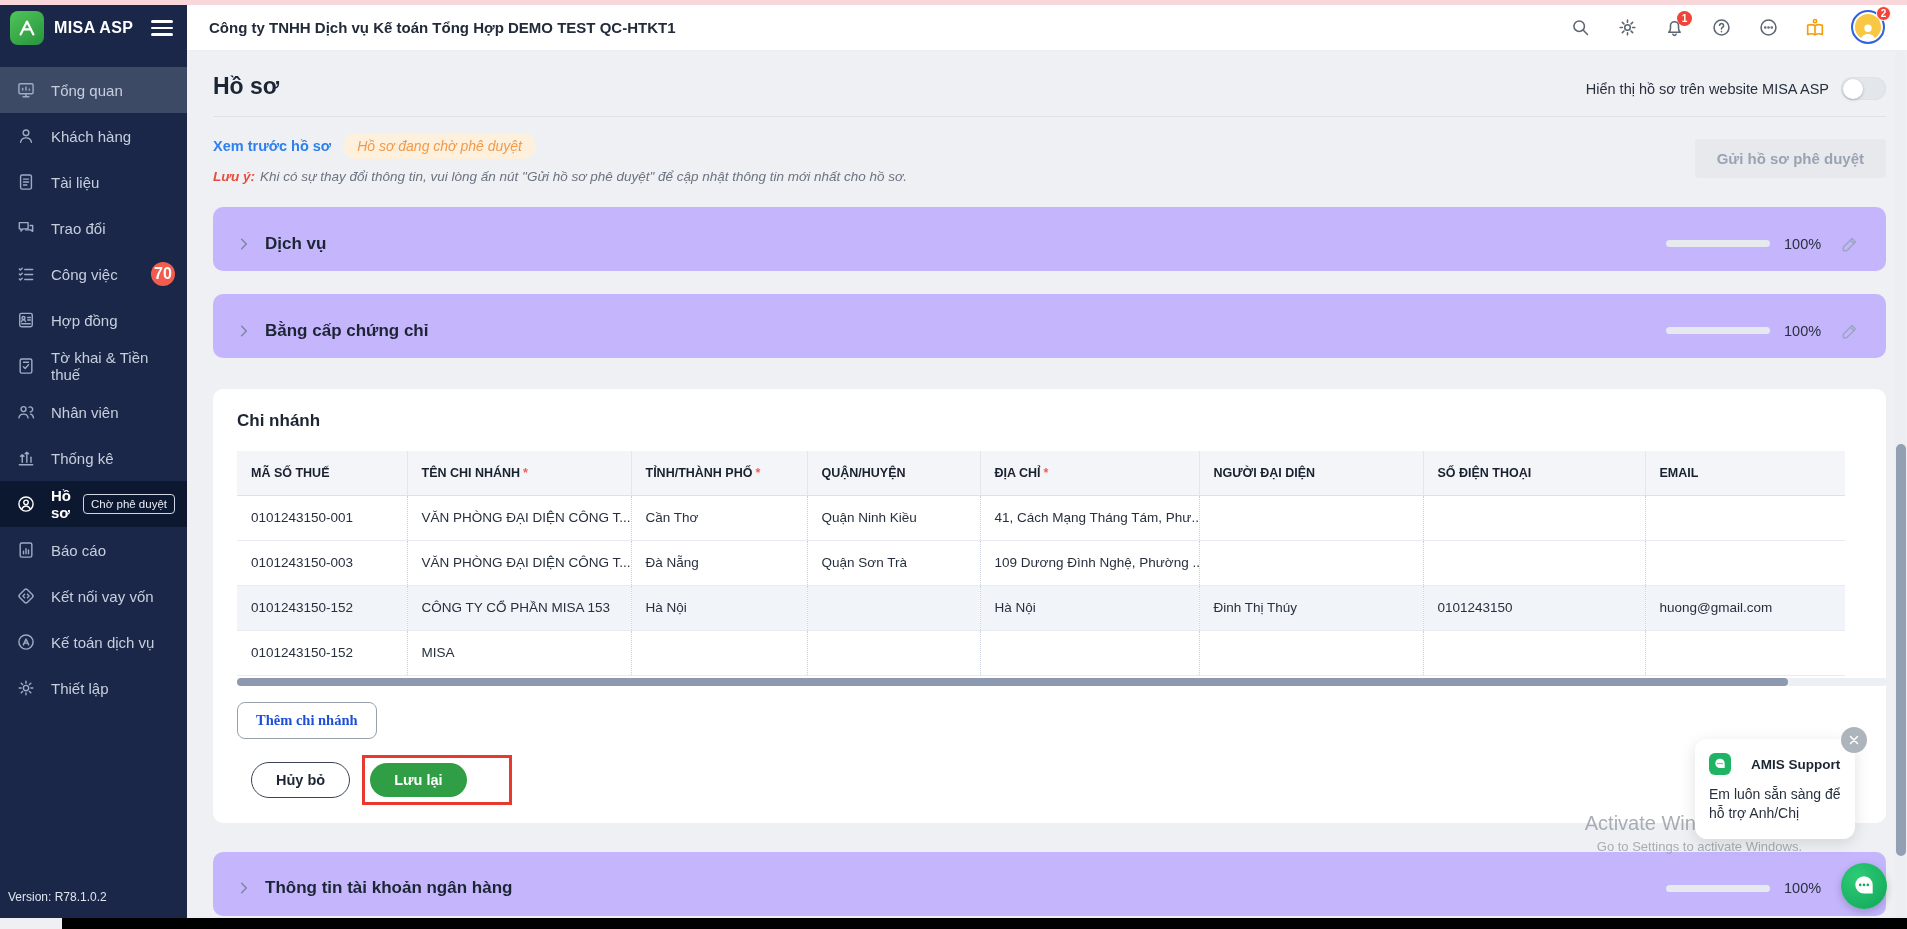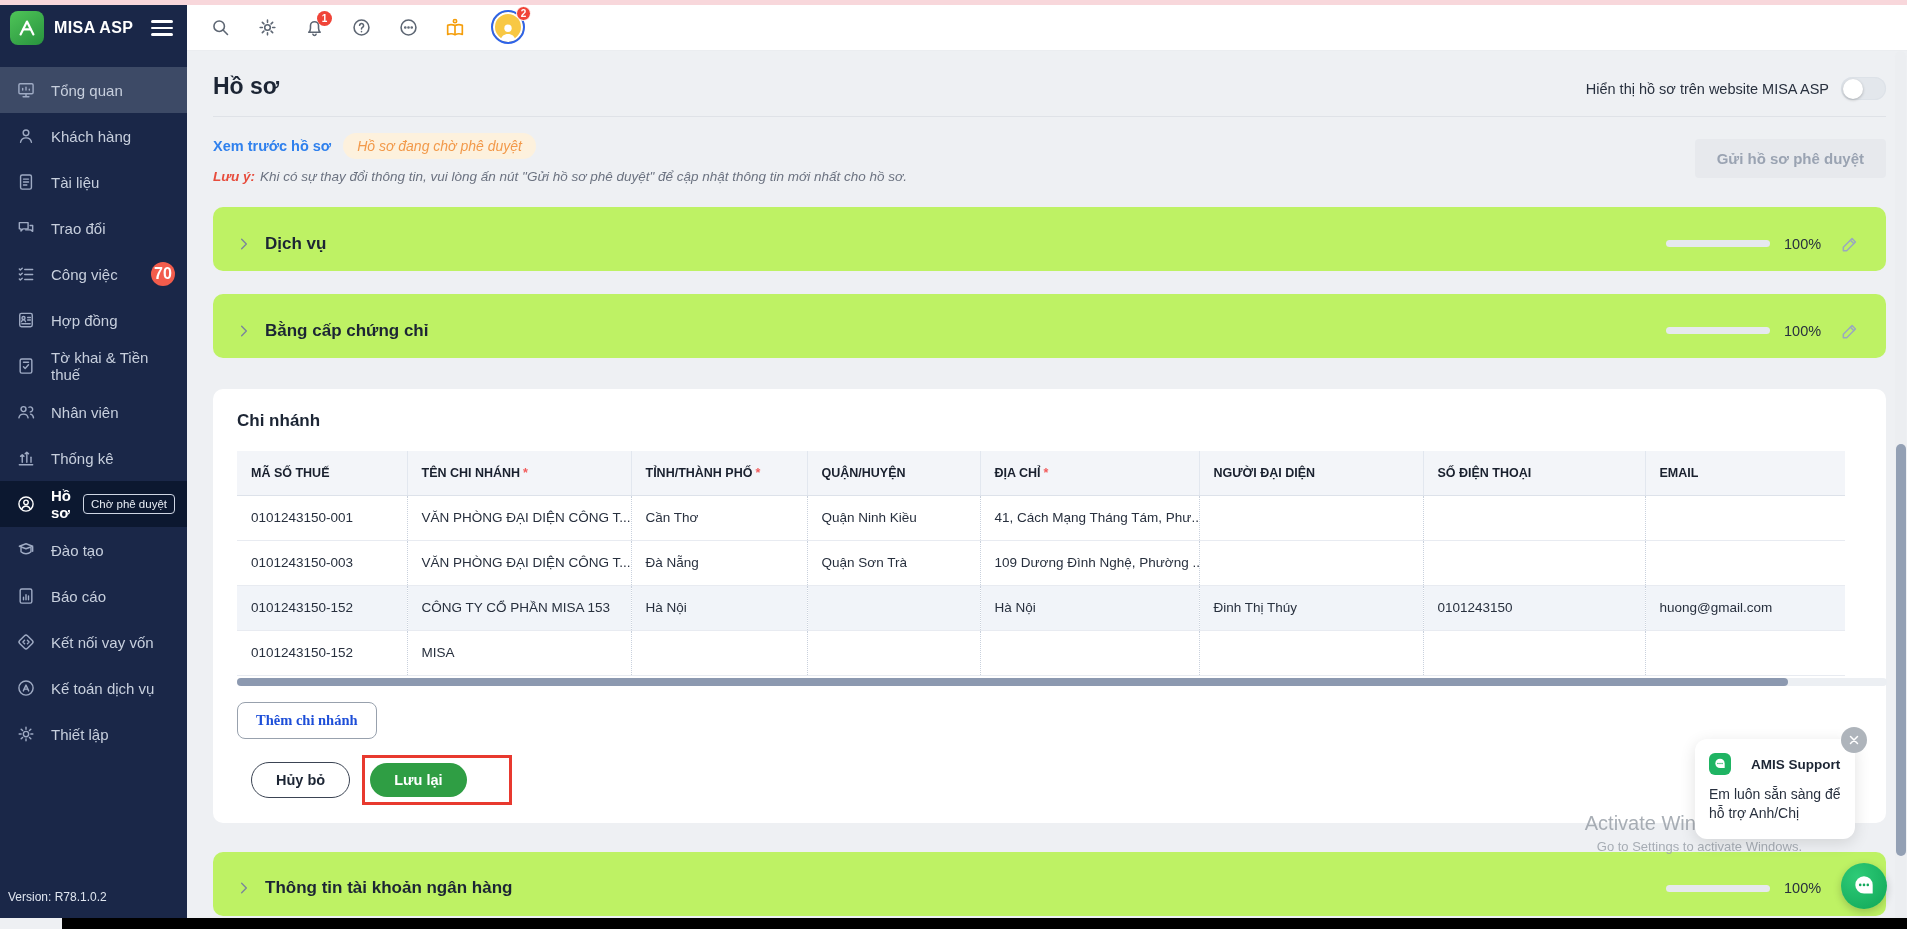--- a/index.html
+++ b/index.html
@@ -54,21 +54,21 @@
   .sub-head { display:flex; justify-content:space-between; align-items:center; margin-top:16px; }
   .tabs-note { }
   .tab-line { display:flex; align-items:center; gap:12px; }
   .link-preview { color:#2f80ed; font-size:14.5px; font-weight:bold; cursor:pointer; }
   .pill-status { background:#fdf1dd; color:#f2994a; font-style:italic; font-size:14px; padding:5px 14px; border-radius:14px; }
   .note-line { margin-top:10px; font-size:13.5px; font-style:italic; color:#6b7280; }
   .note-label { color:#e74c3c; font-weight:bold; margin-right:5px; }
   .btn-submit { background:#e7e9ed; color:#9aa3b2; font-weight:bold; font-size:15px; padding:11px 22px; border-radius:4px; border:none; cursor:pointer; }
 
   
-  .panel { background:#bef264; border-radius:10px; margin-top:23px; height:64px; display:flex; align-items:center; padding:9px 26px 0 24px; }
+  .panel { background:#c4b5fd; border-radius:10px; margin-top:23px; height:64px; display:flex; align-items:center; padding:9px 26px 0 24px; }
   .chev { color:#7a869c; margin-right:14px; display:flex; }
   .panel-title { font-size:17px; font-weight:bold; color:#1c2534; flex:1; }
   .progress-group { display:flex; align-items:center; gap:14px; }
   .pbar { width:104px; height:7px; background:#e6e9ee; border-radius:4px; overflow:hidden; }
   .pbar .fill { height:100%; width:100%; background:#2fa036; border-radius:4px; }
   .ppct { font-size:14.5px; color:#28303e; width:42px; }
   .pencil { color:#9aa7c0; cursor:pointer; display:flex; }
 
   
   .card { background:#fff; border-radius:10px; margin-top:31px; padding:22px 24px 18px 24px; }
@@ -224,30 +224,20 @@
             <circle cx="12" cy="12" r="8.5"></circle>
             <circle cx="12" cy="10" r="2.7"></circle>
             <path d="M6.9 18.1c1-2.5 2.8-3.8 5.1-3.8s4.1 1.3 5.1 3.8"></path>
           </svg>
         </span>
       <span>Hồ sơ</span>
       <span class="s-status">Chờ phê duyệt</span>
     </div>
     <div class="s-item">
       <span class="s-ico">
-          <svg class="ic" width="20" height="20" viewBox="0 0 24 24" fill="none" stroke="currentColor" stroke-width="1.7" stroke-linecap="round" stroke-linejoin="round">
-            <path d="M12 4.5l8 3-8 3-8-3z"></path>
-            <path d="M6 9.5v4.5c1.8 1.6 3.8 2.4 6 2.4s4.2-.8 6-2.4V9.5"></path>
-            <path d="M20 8.5v5"></path>
-          </svg>
-        </span>
-      <span>Đào tạo</span>
-    </div>
-    <div class="s-item">
-      <span class="s-ico">
           <svg class="ic" width="20" height="20" viewBox="0 0 24 24" fill="none" stroke="currentColor" stroke-width="1.7" stroke-linecap="round">
             <rect x="5" y="3.5" width="14" height="17" rx="2"></rect>
             <path d="M9 16.5v-3M12 16.5v-6M15 16.5v-4.5"></path>
           </svg>
         </span>
       <span>Báo cáo</span>
     </div>
     <div class="s-item">
       <span class="s-ico">
           <svg class="ic" width="20" height="20" viewBox="0 0 24 24" fill="none" stroke="currentColor" stroke-width="1.7" stroke-linecap="round" stroke-linejoin="round">
@@ -275,20 +265,21 @@
           </svg>
         </span>
       <span>Thiết lập</span>
     </div>
 
     <span class="version">Version: R78.1.0.2</span>
   </div>
 
   <div class="main">
     <div class="topbar">
+      <span class="company">Công ty TNHH Dịch vụ Kế toán Tổng Hợp DEMO TEST QC-HTKT1</span>
       <div class="top-icons">
         <span class="tb-ic">
             <svg class="ic" width="21" height="21" viewBox="0 0 24 24" fill="none" stroke="currentColor" stroke-width="1.8" stroke-linecap="round">
               <circle cx="10.5" cy="10.5" r="6"></circle>
               <path d="M15.2 15.2L20 20"></path>
             </svg>
           </span>
         <span class="tb-ic">
             <svg class="ic" width="21" height="21" viewBox="0 0 24 24" fill="none" stroke="currentColor" stroke-width="1.8" stroke-linecap="round">
               <circle cx="12" cy="12" r="3.2"></circle>

